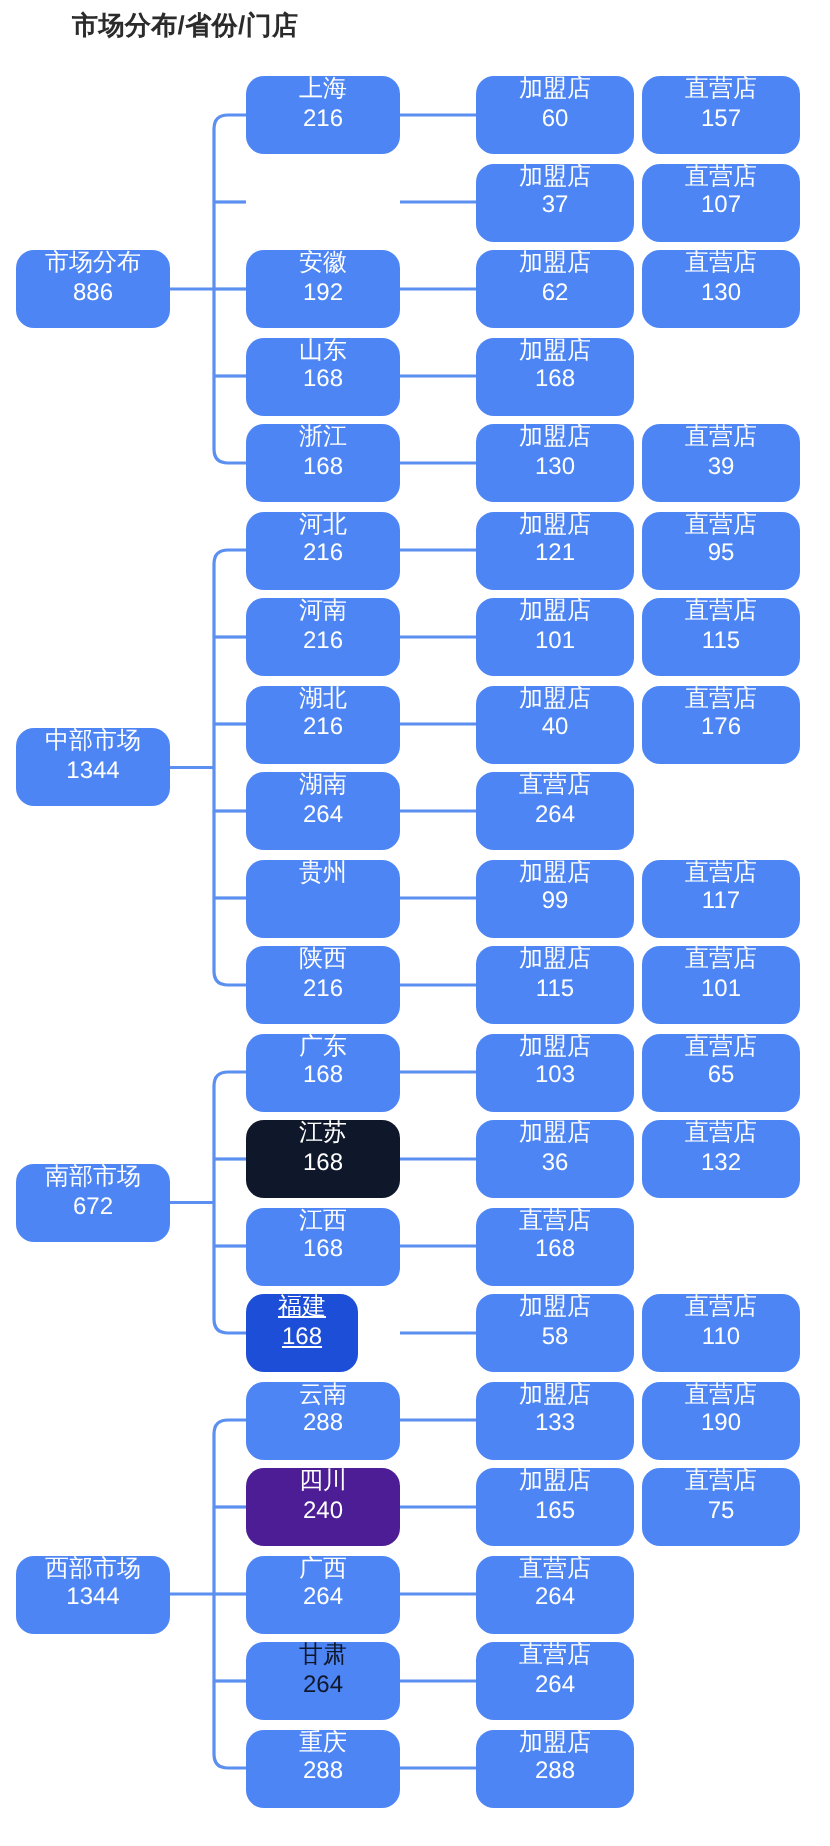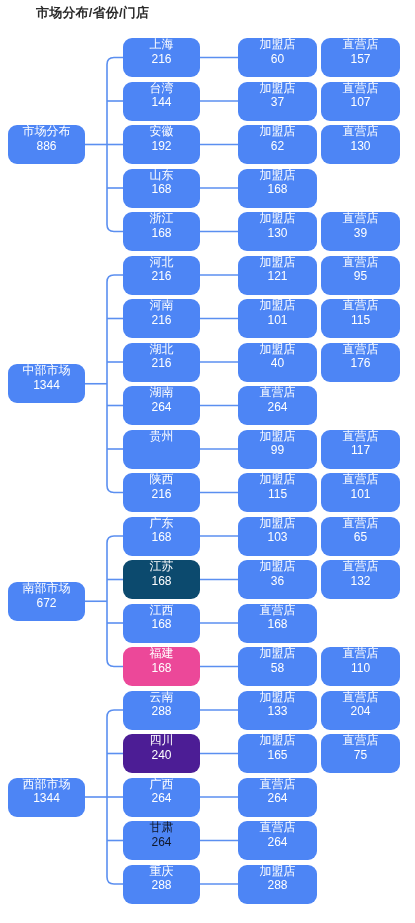--- a/index.html
+++ b/index.html
@@ -128,24 +128,20 @@
         <div class="node-value">216</div>
       </div>
       <div class="node store" style="left: 238px; top: 38px; width: 79px; height: 39px; background: rgb(77, 133, 245); color: rgb(255, 255, 255);">
         <div class="node-label">加盟店</div>
         <div class="node-value">60</div>
       </div>
       <div class="node store" style="left: 321px; top: 38px; width: 79px; height: 39px; background: rgb(77, 133, 245); color: rgb(255, 255, 255);">
         <div class="node-label">直营店</div>
         <div class="node-value">157</div>
       </div>
-      <div class="node province" style="left: 123px; top: 81.5px; width: 77px; height: 39px; background: rgb(77, 133, 245); color: rgb(255, 255, 255);">
-        <div class="node-label">台湾</div>
-        <div class="node-value">144</div>
-      </div>
       <div class="node store" style="left: 238px; top: 81.5px; width: 79px; height: 39px; background: rgb(77, 133, 245); color: rgb(255, 255, 255);">
         <div class="node-label">加盟店</div>
         <div class="node-value">37</div>
       </div>
       <div class="node store" style="left: 321px; top: 81.5px; width: 79px; height: 39px; background: rgb(77, 133, 245); color: rgb(255, 255, 255);">
         <div class="node-label">直营店</div>
         <div class="node-value">107</div>
       </div>
       <div class="node province" style="left: 123px; top: 125px; width: 77px; height: 39px; background: rgb(77, 133, 245); color: rgb(255, 255, 255);">
         <div class="node-label">安徽</div>
@@ -260,41 +256,41 @@
         <div class="node-value">168</div>
       </div>
       <div class="node store" style="left: 238px; top: 516.5px; width: 79px; height: 39px; background: rgb(77, 133, 245); color: rgb(255, 255, 255);">
         <div class="node-label">加盟店</div>
         <div class="node-value">103</div>
       </div>
       <div class="node store" style="left: 321px; top: 516.5px; width: 79px; height: 39px; background: rgb(77, 133, 245); color: rgb(255, 255, 255);">
         <div class="node-label">直营店</div>
         <div class="node-value">65</div>
       </div>
-      <div class="node province" style="left: 123px; top: 560px; width: 77px; height: 39px; background: #0c4a6e; color: rgb(255, 255, 255);">
+      <div class="node province" style="left: 123px; top: 560px; width: 77px; height: 39px; background: #0f172a; color: rgb(255, 255, 255);">
         <div class="node-label">江苏</div>
         <div class="node-value">168</div>
       </div>
       <div class="node store" style="left: 238px; top: 560px; width: 79px; height: 39px; background: rgb(77, 133, 245); color: rgb(255, 255, 255);">
         <div class="node-label">加盟店</div>
         <div class="node-value">36</div>
       </div>
       <div class="node store" style="left: 321px; top: 560px; width: 79px; height: 39px; background: rgb(77, 133, 245); color: rgb(255, 255, 255);">
         <div class="node-label">直营店</div>
         <div class="node-value">132</div>
       </div>
       <div class="node province" style="left: 123px; top: 603.5px; width: 77px; height: 39px; background: rgb(77, 133, 245); color: rgb(255, 255, 255);">
         <div class="node-label">江西</div>
         <div class="node-value">168</div>
       </div>
       <div class="node store" style="left: 238px; top: 603.5px; width: 79px; height: 39px; background: rgb(77, 133, 245); color: rgb(255, 255, 255);">
         <div class="node-label">直营店</div>
         <div class="node-value">168</div>
       </div>
-      <div class="node province" style="left: 123px; top: 647px; width: 77px; height: 39px; background: #ec4899; color: rgb(255, 255, 255);">
+      <div class="node province" style="left: 123px; top: 647px; width: 56px; height: 39px; background: #1d4ed8; color: rgb(255, 255, 255); text-decoration: underline;">
         <div class="node-label">福建</div>
         <div class="node-value">168</div>
       </div>
       <div class="node store" style="left: 238px; top: 647px; width: 79px; height: 39px; background: rgb(77, 133, 245); color: rgb(255, 255, 255);">
         <div class="node-label">加盟店</div>
         <div class="node-value">58</div>
       </div>
       <div class="node store" style="left: 321px; top: 647px; width: 79px; height: 39px; background: rgb(77, 133, 245); color: rgb(255, 255, 255);">
         <div class="node-label">直营店</div>
         <div class="node-value">110</div>
@@ -306,21 +302,21 @@
       <div class="node province" style="left: 123px; top: 690.5px; width: 77px; height: 39px; background: rgb(77, 133, 245); color: rgb(255, 255, 255);">
         <div class="node-label">云南</div>
         <div class="node-value">288</div>
       </div>
       <div class="node store" style="left: 238px; top: 690.5px; width: 79px; height: 39px; background: rgb(77, 133, 245); color: rgb(255, 255, 255);">
         <div class="node-label">加盟店</div>
         <div class="node-value">133</div>
       </div>
       <div class="node store" style="left: 321px; top: 690.5px; width: 79px; height: 39px; background: rgb(77, 133, 245); color: rgb(255, 255, 255);">
         <div class="node-label">直营店</div>
-        <div class="node-value">204</div>
+        <div class="node-value">190</div>
       </div>
       <div class="node province" style="left: 123px; top: 734px; width: 77px; height: 39px; background: #4c1d95; color: rgb(255, 255, 255);">
         <div class="node-label">四川</div>
         <div class="node-value">240</div>
       </div>
       <div class="node store" style="left: 238px; top: 734px; width: 79px; height: 39px; background: rgb(77, 133, 245); color: rgb(255, 255, 255);">
         <div class="node-label">加盟店</div>
         <div class="node-value">165</div>
       </div>
       <div class="node store" style="left: 321px; top: 734px; width: 79px; height: 39px; background: rgb(77, 133, 245); color: rgb(255, 255, 255);">

